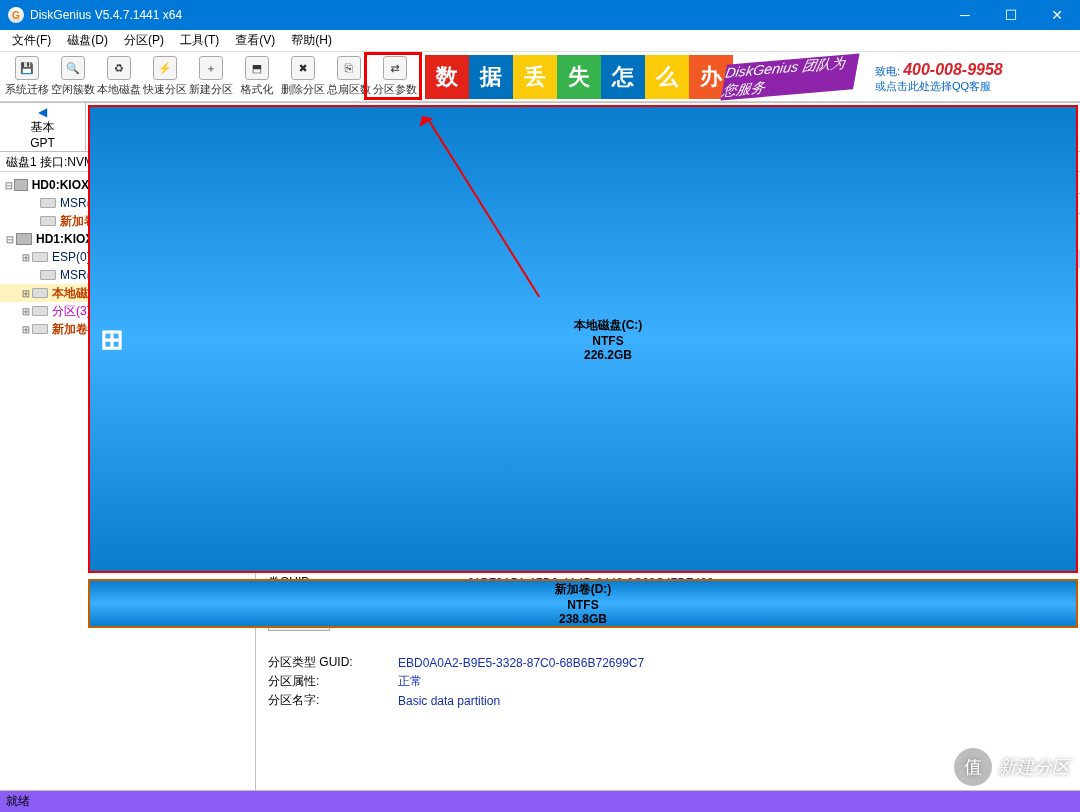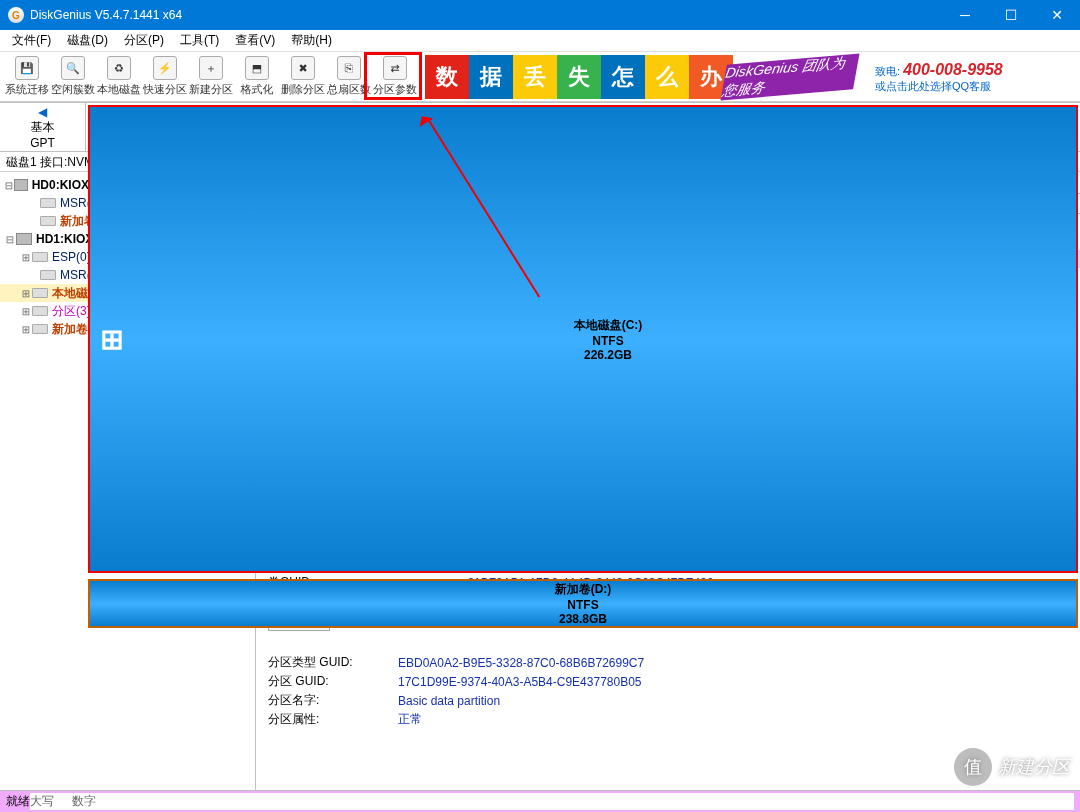--- a/index.html
+++ b/index.html
@@ -68,21 +68,21 @@
   .details .val { color:#1530B0; text-align:right; padding-right:30px; width:260px; }
   .details .lab2 { color:#000; width:110px; }
   .details .val2 { color:#1530B0; text-align:right; width:200px; }
   .details .full { color:#1530B0; }
   .details .btn { display:inline-block; border:1px solid #aaa; background:#f4f4f4; padding:3px 18px; margin:8px 0; color:#000; }
   
   .annobox { position:absolute; border:3px solid #f00000; pointer-events:none; }
   .redline { position:absolute; height:2px; background:#f00000; transform-origin:left center; pointer-events:none; }
   .redhead { position:absolute; width:0; height:0; border:8px solid transparent; border-right-color:#f00000; pointer-events:none; }
   
-  .status { position:absolute; left:0; right:0; bottom:0; height:22px; border-top:1px solid #c0c0c0; background:#f0abfc; display:flex; align-items:center; padding:0 6px; font-size:12px; }
+  .status { position:absolute; left:0; right:0; bottom:0; height:22px; border-top:1px solid #c0c0c0; background:#8b5cf6; display:flex; align-items:center; padding:0 6px; font-size:12px; }
   .status .right { margin-left:auto; display:flex; gap:18px; color:#666; }
   
   .watermark { position:absolute; right:10px; bottom:26px; display:flex; align-items:center; gap:6px; color:#fff; opacity:.55; font-size:18px; font-style:italic; text-shadow:0 0 4px #000; pointer-events:none; }
   .watermark .badge { width:38px; height:38px; border-radius:50%; background:#888; display:flex; align-items:center; justify-content:center; font-style:normal; }
 </style>
 </head>
 <body>
 
 <div class="titlebar">
   <div class="logo">G</div>
@@ -420,43 +420,35 @@
       </tbody>
         </table>
       <div><span class="btn">分析</span> &nbsp; <span style="color:#000">数据分配情况图:</span></div>
       <table class="grp" style="margin-top:14px">
         <tbody>
             <tr>
               <td class="lab" style="width:130px">分区类型 GUID:</td>
               <td class="full">EBD0A0A2-B9E5-3328-87C0-68B6B72699C7</td>
             </tr>
         <tr>
-              <td class="lab">分区 GUID:</td>
-              <td class="full">17C1D99E-9374-40A3-A5B4-C9E437780B05</td>
+              <td class="lab">分区属性:</td>
+              <td class="full">正常</td>
             </tr>
         <tr>
               <td class="lab">分区名字:</td>
               <td class="full">Basic data partition</td>
             </tr>
-        <tr>
-              <td class="lab">分区属性:</td>
-              <td class="full">正常</td>
-            </tr>
       </tbody>
         </table>
     </div>
   </div>
 </div>
 
 <div class="status">
   <span>就绪</span>
-  <div class="right" style="flex-direction:row">
-    <span>大写</span>
-    <span>数字</span>
-  </div>
 </div>
 
 <div class="annobox" style="left:364px; top:52px; width:58px; height:48px;"></div>
 <div class="redhead" style="left:414px; top:108px; transform:rotate(58deg);"></div>
 <div class="redline" style="left:428px; top:118px; width:210px; transform:rotate(58deg);"></div>
 
 <div class="watermark">
   <div class="badge">值</div>
   <span>新建分区</span>
 </div>

